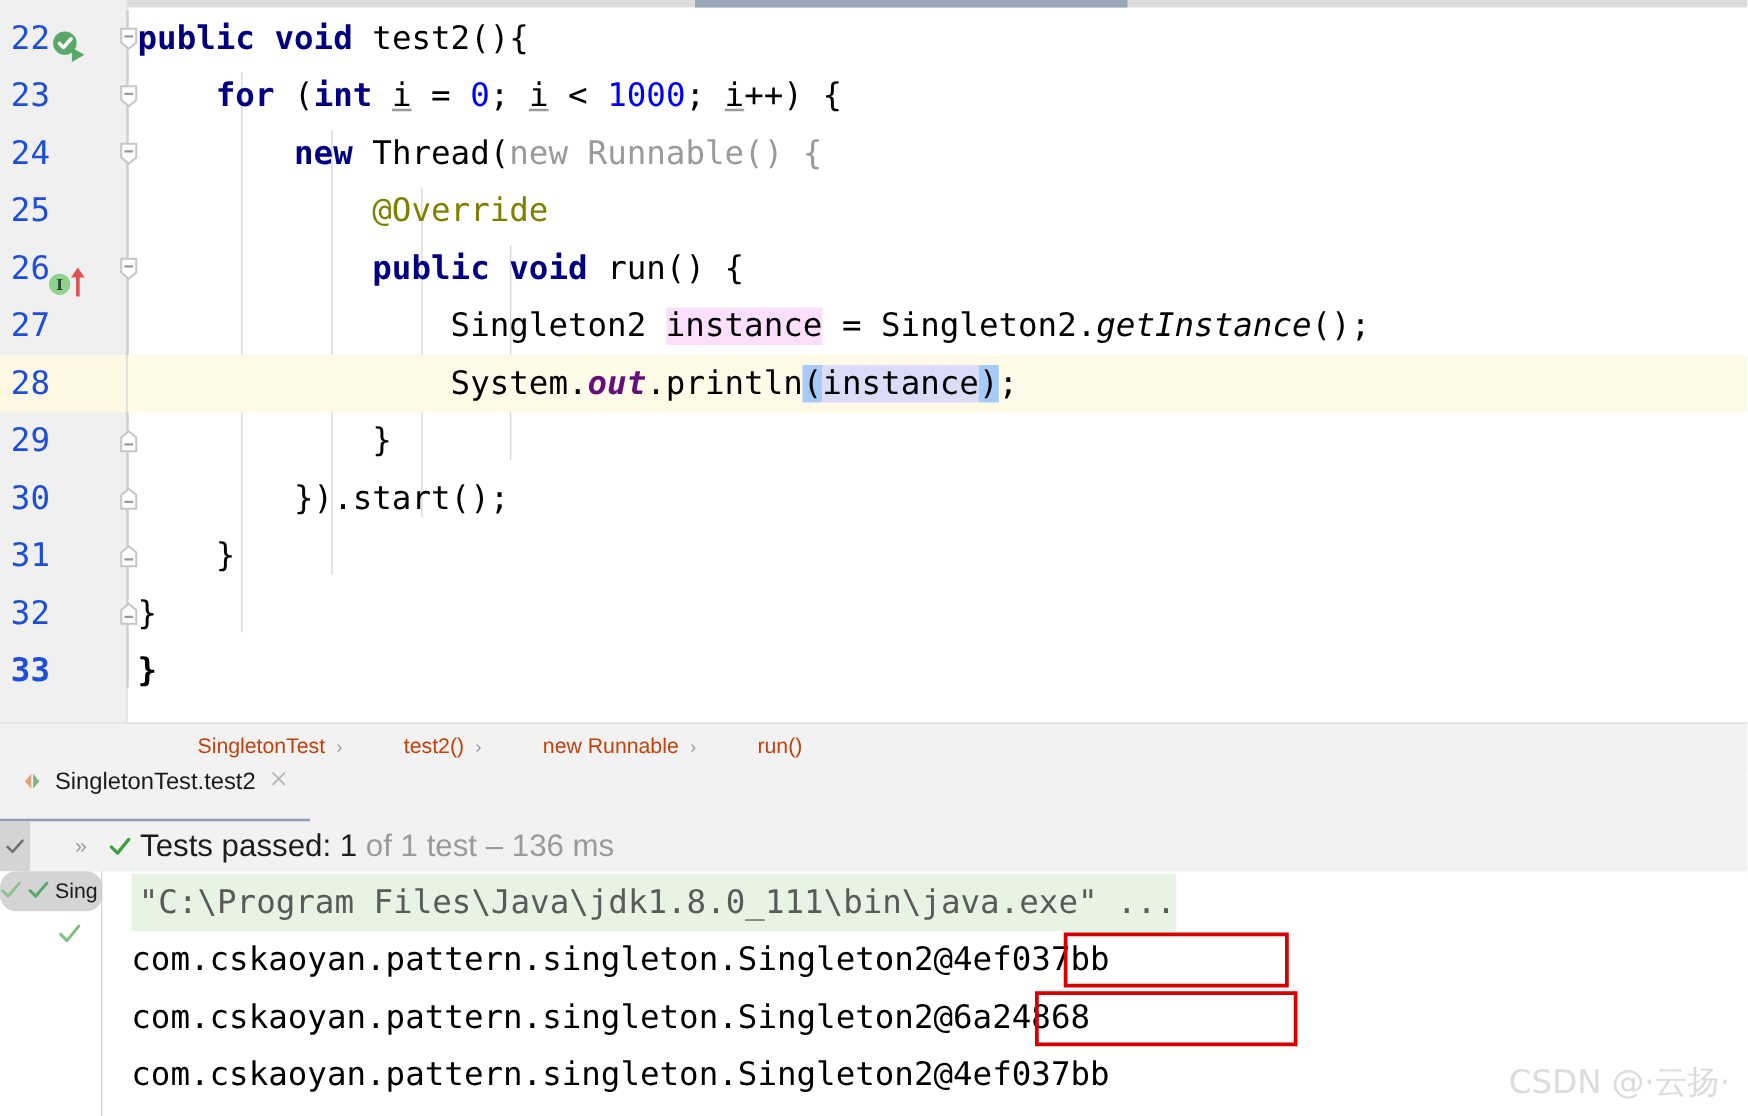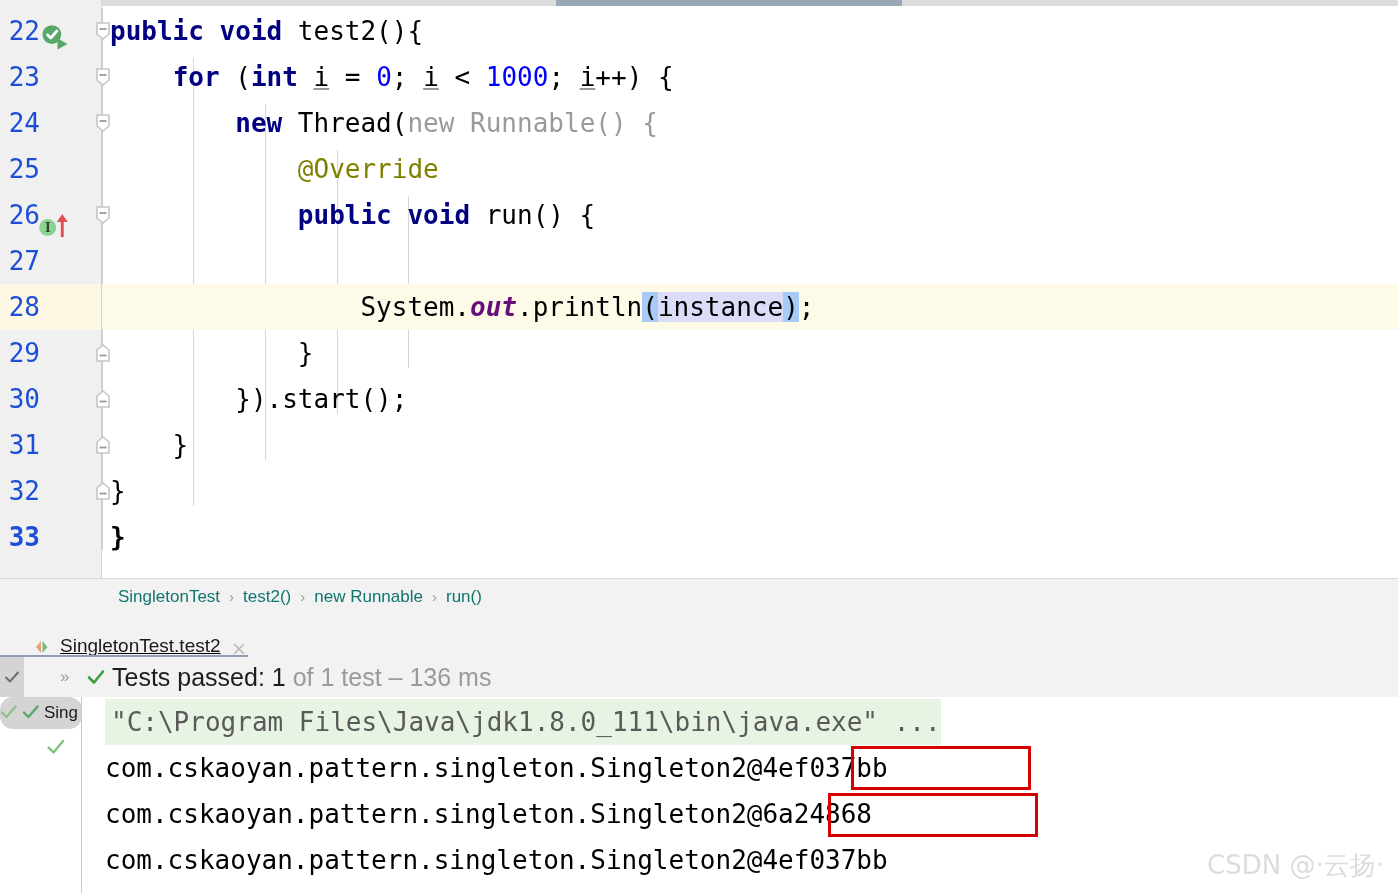--- a/index.html
+++ b/index.html
@@ -96,34 +96,33 @@
   
   .breadcrumb-bar{
     position:absolute;left:0;top:578px;width:1398px;height:36px;
     background:#f2f2f2;border-top:1px solid #d9d9d9;border-bottom:1px solid #d9d9d9;
   }
   .bc-gutter{position:absolute;left:0;top:0;width:101px;height:36px;background:#f2f2f2;}
   .crumbs{
     position:absolute;left:118px;top:0;height:36px;line-height:36px;
     font-size:17px;color:#4a4a4a;white-space:nowrap;
   }
-  .crumb{color:#0f766e;}
+  .crumb{color:#c2410c;margin-left:40px;}
   .sep{color:#9b9b9b;padding:0 9px;font-size:15px;}
 
   
   .runwin{
     position:absolute;left:0;top:615px;width:1398px;height:278px;background:#ffffff;
   }
   .tabbar{
     position:absolute;left:0;top:0;width:1398px;height:42px;background:#f2f2f2;
   }
   .tab{
-    position:absolute;left:24px;top:0;height:42px;display:flex;align-items:flex-end;
+    position:absolute;left:8px;top:0;height:42px;display:flex;align-items:flex-start;
     padding:0 10px 0 8px;
-    text-decoration:underline;
   }
   .tab-underline{
     position:absolute;left:0;top:40px;width:248px;height:3px;background:#8f9cb5;
   }
   .tab-ico{width:20px;height:20px;margin-right:8px;flex:0 0 auto;}
   .tab-label{font-size:19px;color:#1a1a1a;white-space:nowrap;}
   .tab-close{
     margin-left:10px;width:16px;height:16px;flex:0 0 auto;opacity:.55;
   }
 
@@ -207,21 +206,21 @@
     <div class="indent" style="left:408px;top:196px;height:172px;"></div>
 
     <div class="fold-rail"></div>
 
     <div class="code-rows" id="code-rows">
         <div class="row" style="top: 8px;"><div class="gut-bg"></div><div class="ln-bg"></div><div class="lineno">22</div><div class="codetext"><span class="kw">public</span><span> </span><span class="kw">void</span><span> test2(){</span></div></div>
         <div class="row" style="top: 54px;"><div class="gut-bg"></div><div class="ln-bg"></div><div class="lineno">23</div><div class="codetext"><span>    </span><span class="kw">for</span><span> (</span><span class="kw">int</span><span> </span><span class="under">i</span><span> = </span><span class="num">0</span><span>; </span><span class="under">i</span><span> &lt; </span><span class="num">1000</span><span>; </span><span class="under">i</span><span>++) {</span></div></div>
         <div class="row" style="top: 100px;"><div class="gut-bg"></div><div class="ln-bg"></div><div class="lineno">24</div><div class="codetext"><span>        </span><span class="kw">new</span><span> Thread(</span><span class="grey">new</span><span class="grey"> Runnable() {</span></div></div>
         <div class="row" style="top: 146px;"><div class="gut-bg"></div><div class="ln-bg"></div><div class="lineno">25</div><div class="codetext"><span>            </span><span class="ann">@Override</span></div></div>
         <div class="row" style="top: 192px;"><div class="gut-bg"></div><div class="ln-bg"></div><div class="lineno">26</div><div class="codetext"><span>            </span><span class="kw">public</span><span> </span><span class="kw">void</span><span> run() {</span></div></div>
-        <div class="row" style="top: 238px;"><div class="gut-bg"></div><div class="ln-bg"></div><div class="lineno">27</div></div>
+        <div class="row" style="top: 238px;"><div class="gut-bg"></div><div class="ln-bg"></div><div class="lineno">27</div><div class="codetext"><span>                </span><span>Singleton2 </span><span class="hl-pink">instance</span><span> = Singleton2.</span><span class="italic">getInstance</span><span>();</span></div></div>
         <div class="row current" style="top: 284px;"><div class="gut-bg"></div><div class="ln-bg"></div><div class="lineno">28</div><div class="codetext"><span>                </span><span>System.</span><span class="purple">out</span><span>.println</span><span class="hl-blue">(</span><span class="hl-lav">instance</span><span class="hl-blue">)</span><span>;</span></div></div>
         <div class="row" style="top: 330px;"><div class="gut-bg"></div><div class="ln-bg"></div><div class="lineno">29</div><div class="codetext"><span>            }</span></div></div>
         <div class="row" style="top: 376px;"><div class="gut-bg"></div><div class="ln-bg"></div><div class="lineno">30</div><div class="codetext"><span>        }).start();</span></div></div>
         <div class="row" style="top: 422px;"><div class="gut-bg"></div><div class="ln-bg"></div><div class="lineno">31</div><div class="codetext"><span>    }</span></div></div>
         <div class="row" style="top: 468px;"><div class="gut-bg"></div><div class="ln-bg"></div><div class="lineno">32</div><div class="codetext"><span>}</span></div></div>
         <div class="row" style="top: 514px; font-weight: bold;"><div class="gut-bg"></div><div class="ln-bg"></div><div class="lineno">33</div><div class="codetext"><span>}</span></div></div>
       </div>
 
     <div class="gicon" style="left:40px;top:22px;">
       <svg width="30" height="30" viewBox="0 0 24 24">

